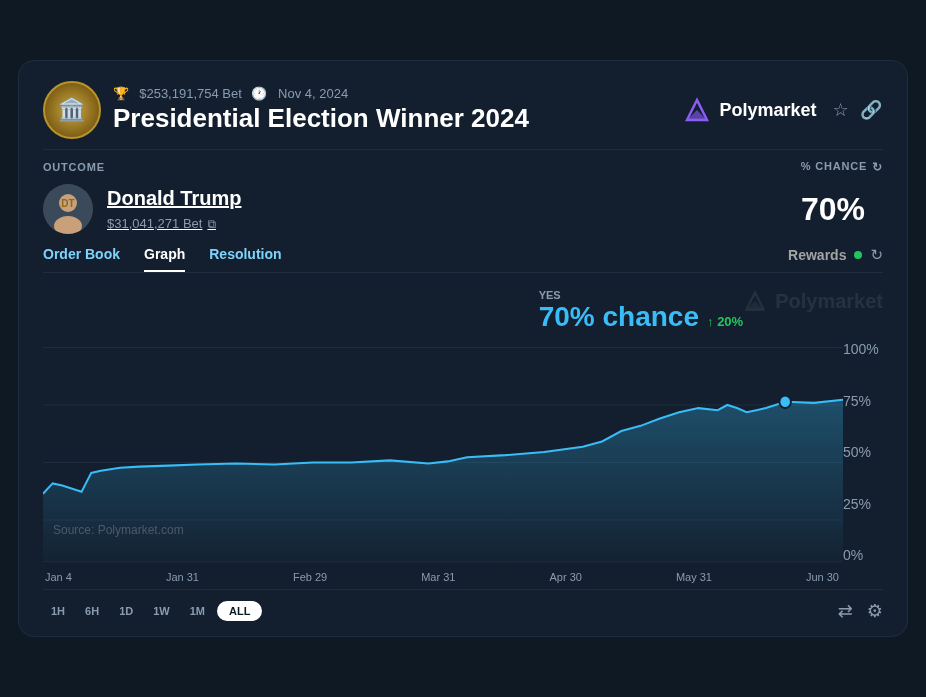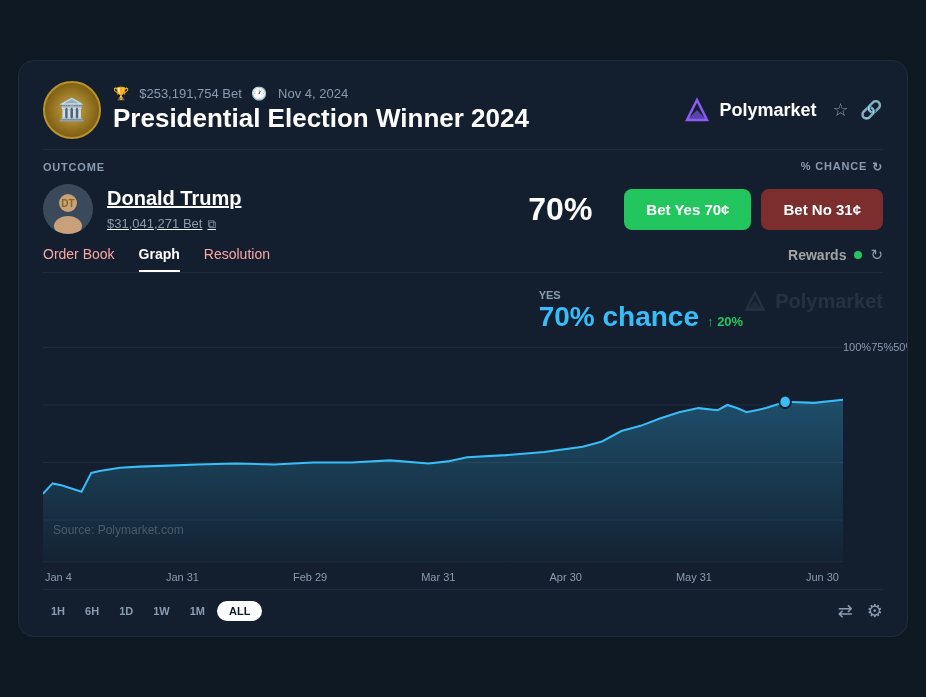--- a/index.html
+++ b/index.html
@@ -193,22 +193,22 @@
       justify-content: space-between;
       margin-bottom: 8px;
       border-bottom: 1px solid #1e2d3d;
     }
     .tabs {
       display: flex;
       gap: 24px;
     }
     .tab {
       font-size: 14px;
-      font-weight: 400;
-      color: #fca5a5;
+      font-weight: 700;
+      color: #7dd3fc;
       padding-bottom: 8px;
       cursor: pointer;
       border-bottom: 2px solid transparent;
     }
     .tab.active {
       color: #fff;
       font-weight: 700;
       border-bottom: 2px solid #fff;
     }
     .tabs-right {
@@ -273,23 +273,23 @@
     .chart-svg {
       width: 100%;
       height: 100%;
     }
     .y-axis-labels {
       position: absolute;
       right: 0;
       top: 0;
       height: 100%;
       display: flex;
-      flex-direction: row;
+      flex-direction: column;
       justify-content: space-between;
-      font-size: 11px;
+      font-size: 14px;
       color: #8a9bb0;
       pointer-events: none;
       padding: 4px 0;
     }
     .source-label {
       position: absolute;
       bottom: 30px;
       left: 10px;
       font-size: 12px;
       color: #4a5a6a;
@@ -390,24 +390,20 @@
       </svg>
     </div>
     <div class="candidate-info">
       <div class="candidate-name">Donald Trump</div>
       <div class="candidate-bet">
         <span>$31,041,271 Bet</span>
         <span style="font-size:12px;">⧉</span>
       </div>
     </div>
     <div class="chance-pct">70%</div>
-    <div class="bet-buttons">
-      <button class="btn-yes">Bet Yes 70¢</button>
-      <button class="btn-no">Bet No 31¢</button>
-    </div>
   </div>
 
   <div class="tabs-row">
     <div class="tabs">
       <div class="tab">Order Book</div>
       <div class="tab active">Graph</div>
       <div class="tab">Resolution</div>
     </div>
     <div class="tabs-right">
       <span class="rewards-label">Rewards</span>

